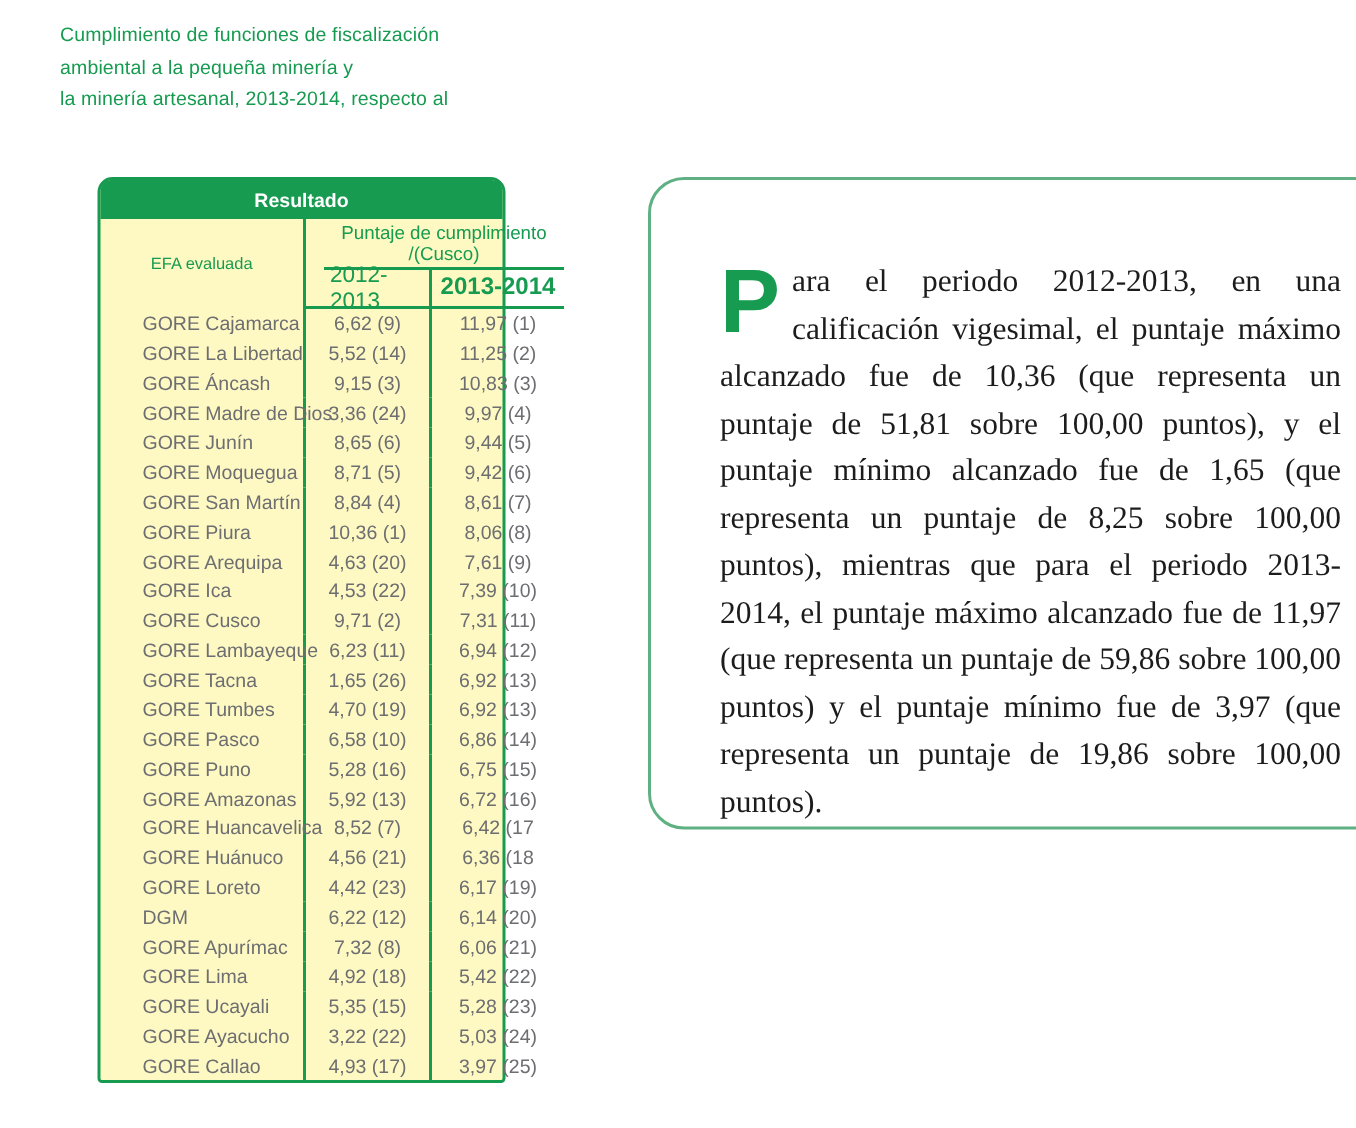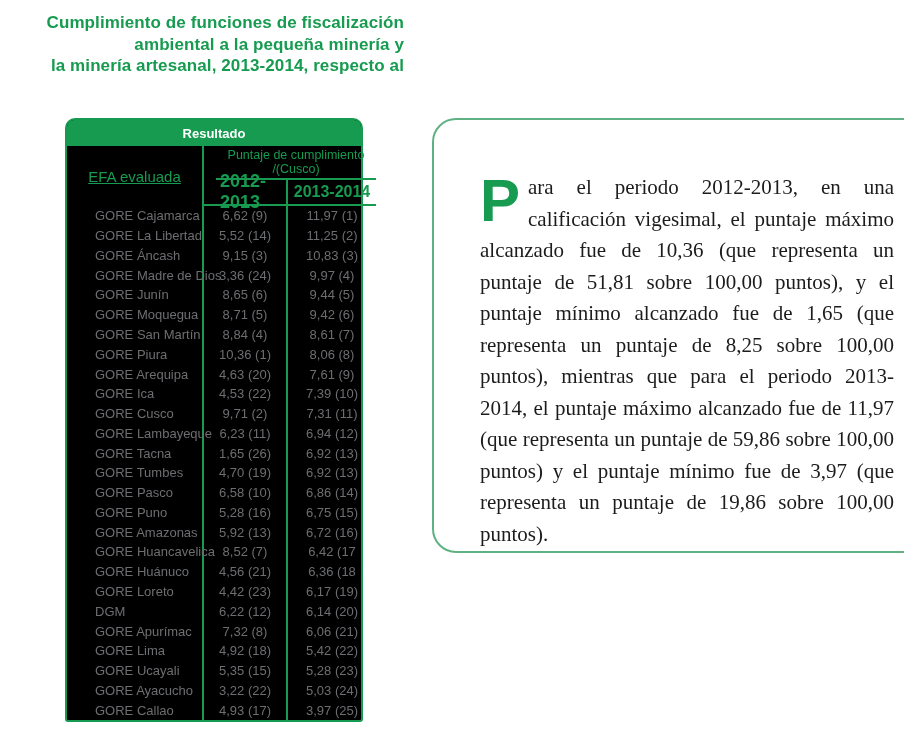--- a/index.html
+++ b/index.html
@@ -10,64 +10,64 @@
     font-family:"Liberation Sans", sans-serif;
   }
   :root {
     --green:#169b50;
     --gray:#6d6e71;
   }
 
   
   .fig-title {
     position:absolute; left:40px; top:12px; width:364px;
-    text-align:right; color:var(--green);
-    font-weight:bold; font-size:17px; line-height:21.5px;
+    text-align:left; color:var(--green);
+    font-weight:normal; font-size:13px; line-height:21.5px;
     letter-spacing:0.1px;
   }
 
   
   .table-card {
     position:absolute; left:65px; top:118px;
-    width:298px; height:604px;
+    width:272px; height:604px;
     border:2px solid var(--green);
     border-radius:10px 10px 3px 3px;
-    background:#000000;
+    background:#fef9c3;
   }
   .resultado-bar {
     height:26px; background:var(--green);
     border-radius:7px 7px 0 0;
     color:#ffffff; font-weight:bold; font-size:13px;
     display:flex; align-items:center; justify-content:center;
   }
   .table-grid {
     display:grid;
     grid-template-columns:137px 82px 90px;
     grid-template-rows:34px 26px repeat(26, 1fr);
     height:calc(100% - 26px);
     width:100%;
     color:var(--gray);
     font-size:13px;
   }
   .cell { display:flex; align-items:center; justify-content:center; }
   .hdr-efa {
     grid-column:1; grid-row:1 / 3;
     border-right:2px solid var(--green);
-    color:var(--green); font-size:15px;text-decoration:underline;
+    color:var(--green); font-size:11px;
   }
   .hdr-puntaje {
     grid-column:2 / 4; grid-row:1;
     border-bottom:2px solid var(--green);
     color:var(--green); font-size:12.5px; line-height:14.5px;
     text-align:center; flex-direction:column;margin-left:12px;
   }
   .hdr-y1 {
     grid-column:2; grid-row:2;
     border-bottom:2px solid var(--green);
-    color:var(--green); font-weight:bold; font-size:18px;padding-left:16px;
+    color:var(--green); font-weight:normal; font-size:15px;padding-left:16px;
   }
   .hdr-y2 {
     grid-column:3; grid-row:2;
     border-left:2px solid var(--green);
     border-bottom:2px solid var(--green);
     color:var(--green); font-weight:bold; font-size:16px;
   }
   .cell.name {
     justify-content:flex-start; padding-left:28px;
     border-right:2px solid var(--green);

